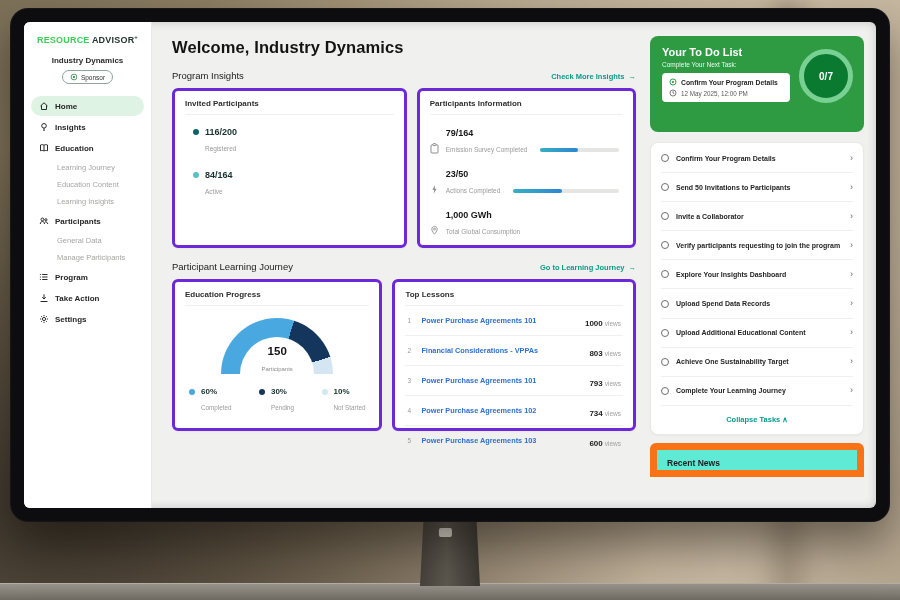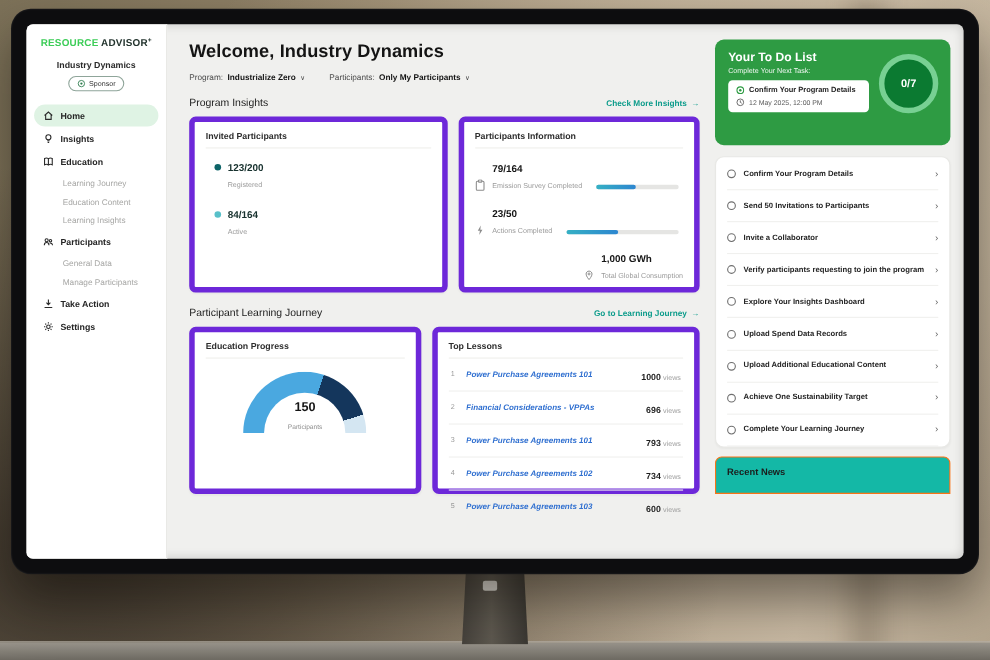--- a/index.html
+++ b/index.html
@@ -52,21 +52,21 @@
   .main { flex:1; padding:16px 10px 0 20px; min-width:0; }
   h1.welcome { font-size:16.5px; font-weight:bold; color:#141414; letter-spacing:.1px; }
   .filters { display:flex; gap:22px; margin-top:9px; font-size:7.5px; color:#4a4a4a; align-items:center; }
   .filter { display:flex; gap:4px; align-items:center; cursor:pointer; }
   .filter b { color:#141414; font-size:7.5px; }
   .chev { font-size:6px; color:#444; }
   .section-row { display:flex; justify-content:space-between; align-items:baseline; margin-top:13px; }
   .section-title { font-size:9.5px; font-weight:normal; color:#1c1c1c; }
   .section-link { font-size:7.5px; font-weight:bold; color:#0a9b8a; cursor:pointer; display:flex; gap:4px; align-items:center; }
   .cards { display:flex; gap:10px; margin-top:7px; }
-  .card { background:#fff; border:5px solid #6d28d9; border-radius:6px; padding:8px 10px;
+  .card { background:#fff; border:3px solid #6d28d9; border-radius:6px; padding:8px 10px;
     box-shadow:0 1px 2px rgba(0,0,0,.04); }
   .card-title { font-size:8px; font-weight:bold; color:#2e2e2e; padding-bottom:6px; border-bottom:1px solid #efefec; }
 
   
   .card-invited { flex:1.08; height:160px; }
   .invited-body { display:flex; align-items:center; gap:16px; padding:12px 0 0 8px; }
   .donut { position:relative; width:94px; height:94px; border-radius:50%;
     background:conic-gradient(#0d6468 0deg 295deg, #e3e3e1 295deg 360deg); flex:none; }
   .donut::before { content:""; position:absolute; inset:11px; border-radius:50%;
     background:conic-gradient(#58c0c9 0deg 184deg, #ededeb 184deg 360deg); }
@@ -75,21 +75,21 @@
   .donut-center b { font-size:11px; color:#151515; }
   .donut-center span { font-size:5.5px; color:#8c8c8c; line-height:1.25; }
   .legend-v { display:flex; flex-direction:column; gap:15px; }
   .legend-item { display:flex; gap:6px; align-items:flex-start; }
   .dot { width:6px; height:6px; border-radius:50%; margin-top:2px; flex:none; }
   .legend-item b { font-size:9px; color:#17312e; display:block; }
   .legend-item span { font-size:6.5px; color:#9a9a9a; }
 
   
   .card-pinfo { flex:1; height:160px; }
-  .stat { display:flex; align-items:flex-end; gap:7px; margin-top:13px;justify-content:flex-end; }
+  .stat { display:flex; align-items:flex-end; gap:7px; margin-top:13px; }
   .stat-icon { flex:none; margin-bottom:2px; }
   .stat-txt b { font-size:9px; color:#161616; display:block; }
   .stat-txt span { font-size:6.5px; color:#9a9a9a; white-space:nowrap; }
   .bar { flex:1; height:4px; background:#e5e5e3; border-radius:2px; margin:0 4px 4px 6px; min-width:40px; }
   .bar-fill { height:100%; border-radius:2px; background:linear-gradient(90deg,#35b0c4,#2d86d0); }
 
   
   .card-edu { flex:1; height:152px; }
   .gauge-wrap { width:112px; height:57px; margin:12px auto 0 auto; position:relative; overflow:hidden; }
   .gauge { position:absolute; left:0; top:0; width:112px; height:112px; border-radius:50%;
@@ -101,21 +101,21 @@
   .legend-h { display:flex; justify-content:space-between; margin-top:12px; padding:0 4px; }
   .legend-h .legend-item b { font-size:8px; }
   .legend-h .legend-item span { font-size:6.3px; }
 
   
   .card-lessons { flex:1.18; height:152px; }
   .lesson { display:flex; align-items:center; gap:7px; padding:5.5px 2px; border-bottom:1px solid #f0f0ee; }
   .lesson:last-child { border-bottom:none; }
   .lesson-rank { font-size:6.5px; color:#9a9a9a; width:7px; flex:none; }
   .lesson-title { flex:1; font-size:7.3px; color:#2f6fd0; font-weight:bold; cursor:pointer;
-    white-space:nowrap; overflow:hidden; text-overflow:ellipsis;font-style:italic; }
+    white-space:nowrap; overflow:hidden; text-overflow:ellipsis; }
   .lesson-views b { font-size:8px; color:#1c1c1c; }
   .lesson-views span { font-size:6.5px; color:#a0a0a0; margin-left:2px; }
 
   
   .rightpanel { width:230px; flex:none; padding:14px 12px 0 4px; }
   .greencard { position:relative; background:#2e9b43; border-radius:8px; padding:10px 12px; height:96px; color:#fff; }
   .greencard h2 { font-size:11px; font-weight:bold; }
   .todo-sub { font-size:6.5px; margin-top:3px; color:rgba(255,255,255,.92); }
   .whitebox { margin-top:5px; background:#fff; border-radius:4px; padding:5px 7px; width:calc(100% - 62px); }
   .wb-line { display:flex; align-items:center; gap:4px; }
@@ -126,21 +126,21 @@
   .ring b { font-size:10px; color:#fff; }
 
   .taskcard { margin-top:10px; background:#fff; border:1px solid #e8e8e5; border-radius:8px; padding:1px 10px 0 10px;
     box-shadow:0 1px 2px rgba(0,0,0,.04); }
   .task { display:flex; align-items:center; gap:7px; padding:9.5px 0; border-bottom:1px solid #f0f0ee; cursor:pointer; }
   .task-circle { width:8px; height:8px; border:1.2px solid #6f6f6f; border-radius:50%; flex:none; }
   .task-label { flex:1; font-size:7px; font-weight:bold; color:#242424; line-height:1.3; }
   .task-chevron { font-size:9px; color:#5e5e5e; flex:none; line-height:1; }
   .collapse-row { text-align:center; padding:9px 0 10px 0; font-size:7.5px; font-weight:bold; color:#0a9b8a; cursor:pointer; }
 
-  .newsbar { margin-top:8px; background:#14b8a6; border:1px solid #f97316; border-radius:6px 6px 0 0; padding:8px 10px; height:34px; }
+  .newsbar { margin-top:8px; background:#5eead4; border:7px solid #f97316; border-radius:6px 6px 0 0; padding:8px 10px; height:34px; }
   .newsbar h3 { font-size:8.5px; font-weight:bold; color:#1c1c1c; }
 
   svg { display:block; }
 </style>
 </head>
 <body>
 
 <div class="bg"></div>
 <div class="bg-right-edge"></div>
 <div class="desk"></div>
@@ -191,68 +191,65 @@
               <circle cx="3.4" cy="3.4" r="1.4"></circle>
               <circle cx="6.9" cy="3.8" r="1.1"></circle>
               <path d="M1.3 8 C1.3 6.3 2.3 5.5 3.4 5.5 C4.5 5.5 5.5 6.3 5.5 8 M6.1 5.9 C7.6 5.7 8.7 6.6 8.7 8"></path>
             </svg>
           <span>Participants</span>
         </div>
         <div class="nav-sub">General Data</div>
         <div class="nav-sub">Manage Participants</div>
         <div class="nav-item">
           <svg width="10" height="10" viewBox="0 0 10 10" fill="none" stroke="#2b2b2b" stroke-width="1">
+              <path d="M3.2 2.5 H8.5 M3.2 5 H8.5 M3.2 7.5 H8.5"></path>
+              <circle cx="1.4" cy="2.5" r="0.6" fill="#2b2b2b" stroke="none"></circle>
+              <circle cx="1.4" cy="5" r="0.6" fill="#2b2b2b" stroke="none"></circle>
+              <circle cx="1.4" cy="7.5" r="0.6" fill="#2b2b2b" stroke="none"></circle>
+            </svg>
+          <span>Program</span>
+        </div>
+        <div class="nav-item">
+          <svg width="10" height="10" viewBox="0 0 10 10" fill="none" stroke="#2b2b2b" stroke-width="1">
               <path d="M5 1.3 V6 M3.2 4.2 L5 6 L6.8 4.2 M1.5 8.5 H8.5"></path>
             </svg>
           <span>Take Action</span>
         </div>
         <div class="nav-item">
           <svg width="10" height="10" viewBox="0 0 10 10" fill="none" stroke="#2b2b2b" stroke-width="1">
               <circle cx="5" cy="5" r="1.6"></circle>
               <path d="M5 1 V2.2 M5 7.8 V9 M1 5 H2.2 M7.8 5 H9 M2.2 2.2 L3 3 M7 7 L7.8 7.8 M7.8 2.2 L7 3 M3 7 L2.2 7.8"></path>
             </svg>
           <span>Settings</span>
         </div>
       </nav>
     </aside>
 
     <main class="main">
       <h1 class="welcome">Welcome, Industry Dynamics</h1>
 
-      <div class="filters">
-        <div class="filter">
-          <span>Program:</span>
-          <b>Industrialize Zero</b>
-          <span class="chev">∨</span>
-        </div>
-        <div class="filter">
-          <span>Participants:</span>
-          <b>Only My Participants</b>
-          <span class="chev">∨</span>
-        </div>
-      </div>
 
       <div class="section-row">
         <div class="section-title">Program Insights</div>
         <div class="section-link">
           <span>Check More Insights</span>
           <span>→</span>
         </div>
       </div>
 
       <div class="cards">
 
         <div class="card card-invited">
           <div class="card-title">Invited Participants</div>
           <div class="invited-body">
             <div class="legend-v">
               <div class="legend-item">
                 <span class="dot" style="background-color: rgb(13, 100, 104);"></span>
                 <div>
-                  <b>123/200</b>
+                  <b>116/200</b>
                   <span>Registered</span>
                 </div>
               </div>
               <div class="legend-item">
                 <span class="dot" style="background-color: rgb(88, 192, 201);"></span>
                 <div>
                   <b>84/164</b>
                   <span>Active</span>
                 </div>
               </div>
@@ -313,33 +310,56 @@
         <div class="card card-edu">
           <div class="card-title">Education Progress</div>
           <div class="gauge-wrap">
             <div class="gauge"></div>
             <div class="gauge-hole"></div>
             <div class="gauge-center">
               <b>150</b>
               <span>Participants</span>
             </div>
           </div>
+          <div class="legend-h">
+            <div class="legend-item">
+              <span class="dot" style="background-color: rgb(74, 168, 224);"></span>
+              <div>
+                <b>60%</b>
+                <span>Completed</span>
+              </div>
+            </div>
+            <div class="legend-item">
+              <span class="dot" style="background-color: rgb(20, 54, 92);"></span>
+              <div>
+                <b>30%</b>
+                <span>Pending</span>
+              </div>
+            </div>
+            <div class="legend-item">
+              <span class="dot" style="background-color: rgb(212, 230, 242);"></span>
+              <div>
+                <b>10%</b>
+                <span>Not Started</span>
+              </div>
+            </div>
+          </div>
         </div>
 
         <div class="card card-lessons">
           <div class="card-title">Top Lessons</div>
           <div class="lesson">
             <span class="lesson-rank">1</span>
             <span class="lesson-title">Power Purchase Agreements 101</span>
             <span class="lesson-views"><b>1000</b><span>views</span></span>
           </div>
           <div class="lesson">
             <span class="lesson-rank">2</span>
             <span class="lesson-title">Financial Considerations - VPPAs</span>
-            <span class="lesson-views"><b>696</b><span>views</span></span>
+            <span class="lesson-views"><b>803</b><span>views</span></span>
           </div>
           <div class="lesson">
             <span class="lesson-rank">3</span>
             <span class="lesson-title">Power Purchase Agreements 101</span>
             <span class="lesson-views"><b>793</b><span>views</span></span>
           </div>
           <div class="lesson">
             <span class="lesson-rank">4</span>
             <span class="lesson-title">Power Purchase Agreements 102</span>
             <span class="lesson-views"><b>734</b><span>views</span></span>
@@ -417,20 +437,24 @@
         <div class="task">
           <span class="task-circle"></span>
           <span class="task-label">Achieve One Sustainability Target</span>
           <span class="task-chevron">›</span>
         </div>
         <div class="task" style="border-bottom:1px solid #f0f0ee;">
           <span class="task-circle"></span>
           <span class="task-label">Complete Your Learning Journey</span>
           <span class="task-chevron">›</span>
         </div>
+        <div class="collapse-row">
+          <span>Collapse Tasks</span>
+          <span>∧</span>
+        </div>
       </div>
 
       <div class="newsbar">
         <h3>Recent News</h3>
       </div>
     </aside>
 
   </div>
 </div>
 

